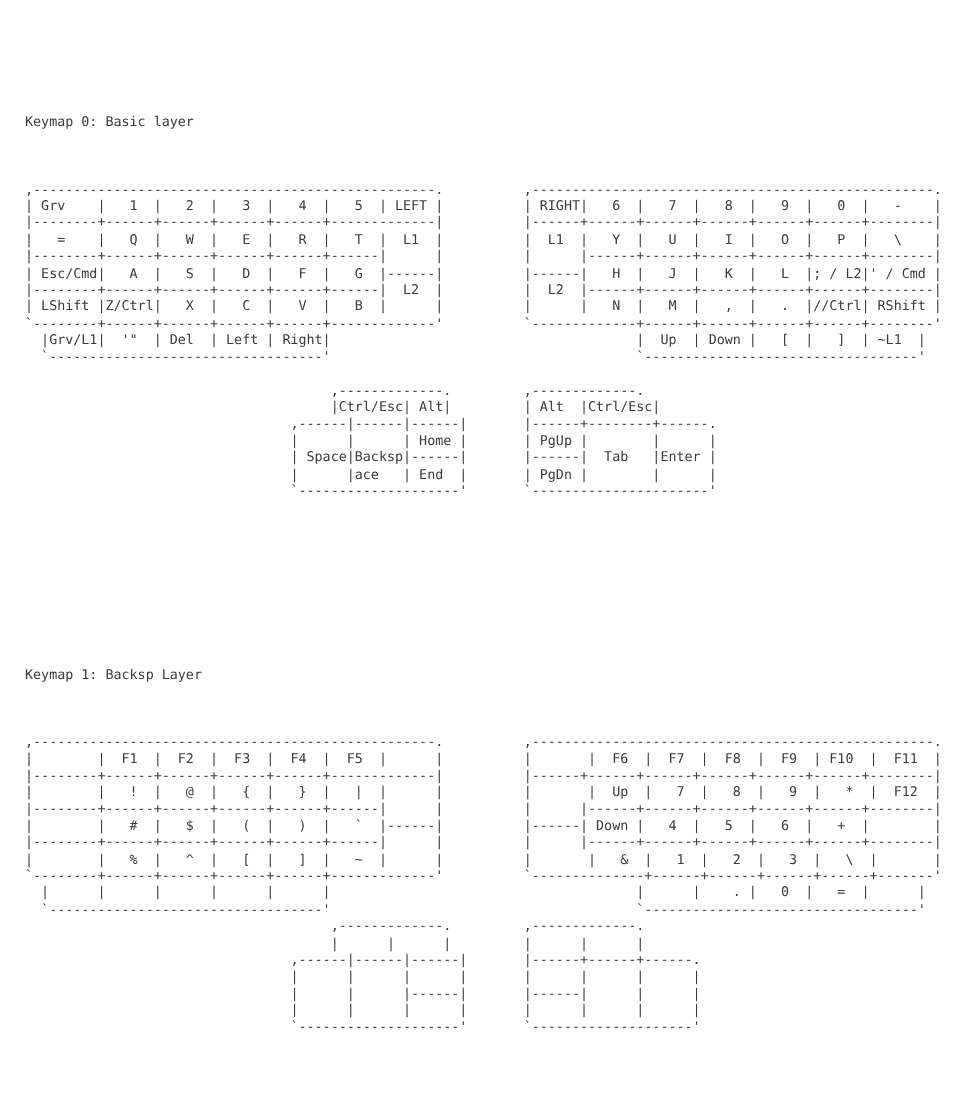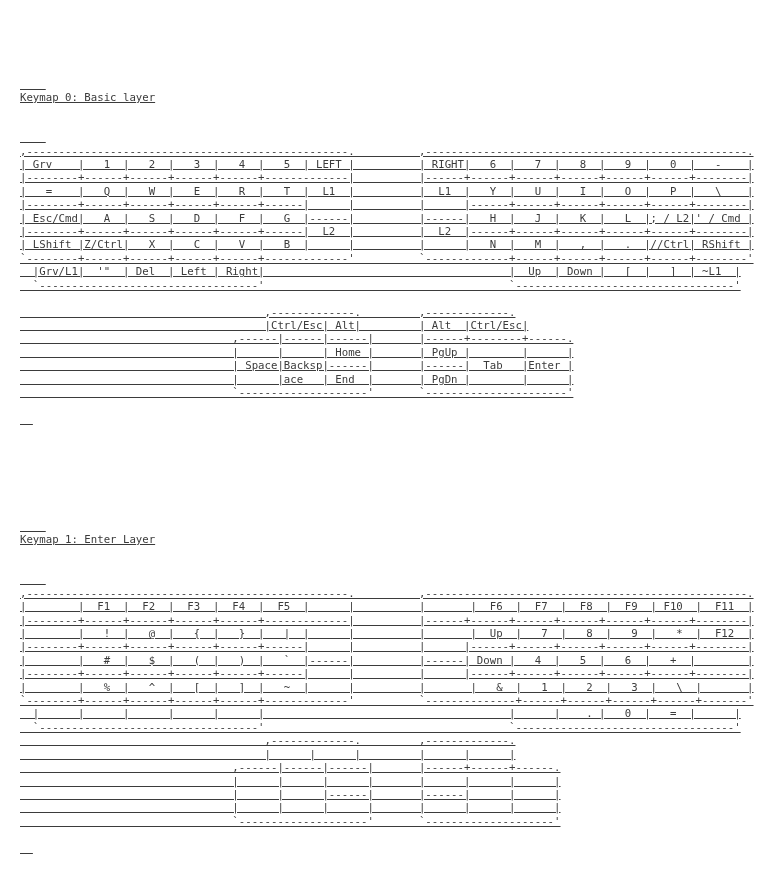--- a/index.html
+++ b/index.html
@@ -18,21 +18,20 @@
     height: 883px;
     padding: 24px 4px 0 20px;
     color: #3b3b3b;
     font-family: "DejaVu Sans Mono", "Liberation Mono", monospace;
     font-size: 10.7px;
     line-height: 13.4px;
     white-space: pre;
   }
   .keymap-section {
     margin: 0;
-    text-decoration: underline;
   }
   .keymap-section.gap-large {
     margin-bottom: 40px;
   }
   .keymap-title {
     margin: 0 0 13.4px 0;
     font: inherit;
     white-space: pre;
   }
   pre.art {
@@ -63,21 +62,21 @@
                                       ,-------------.         ,-------------.
                                       |Ctrl/Esc| Alt|         | Alt  |Ctrl/Esc|
                                  ,------|------|------|       |------+--------+------.
                                  |      |      | Home |       | PgUp |        |      |
                                  | Space|Backsp|------|       |------|  Tab   |Enter |
                                  |      |ace   | End  |       | PgDn |        |      |
                                  `--------------------'       `----------------------'</pre>
   </section>
 
   <section class="keymap-section">
-    <div class="keymap-title">Keymap 1: Enter Layer</div>
+    <div class="keymap-title">Keymap 1: Backsp Layer</div>
     <pre class="art">,--------------------------------------------------.          ,--------------------------------------------------.
 |        |  F1  |  F2  |  F3  |  F4  |  F5  |      |          |       |  F6  |  F7  |  F8  |  F9  | F10  |  F11  |
 |--------+------+------+------+------+-------------|          |------+------+------+------+------+------+--------|
 |        |   !  |   @  |   {  |   }  |   |  |      |          |       |  Up  |   7  |   8  |   9  |   *  |  F12  |
 |--------+------+------+------+------+------|      |          |      |------+------+------+------+------+--------|
 |        |   #  |   $  |   (  |   )  |   `  |------|          |------| Down |   4  |   5  |   6  |   +  |        |
 |--------+------+------+------+------+------|      |          |      |------+------+------+------+------+--------|
 |        |   %  |   ^  |   [  |   ]  |   ~  |      |          |       |   &amp;  |   1  |   2  |   3  |   \  |       |
 `--------+------+------+------+------+-------------'          `--------------+------+------+------+------+-------'
   |      |      |      |      |      |                                      |      |    . |   0  |   =  |      |

